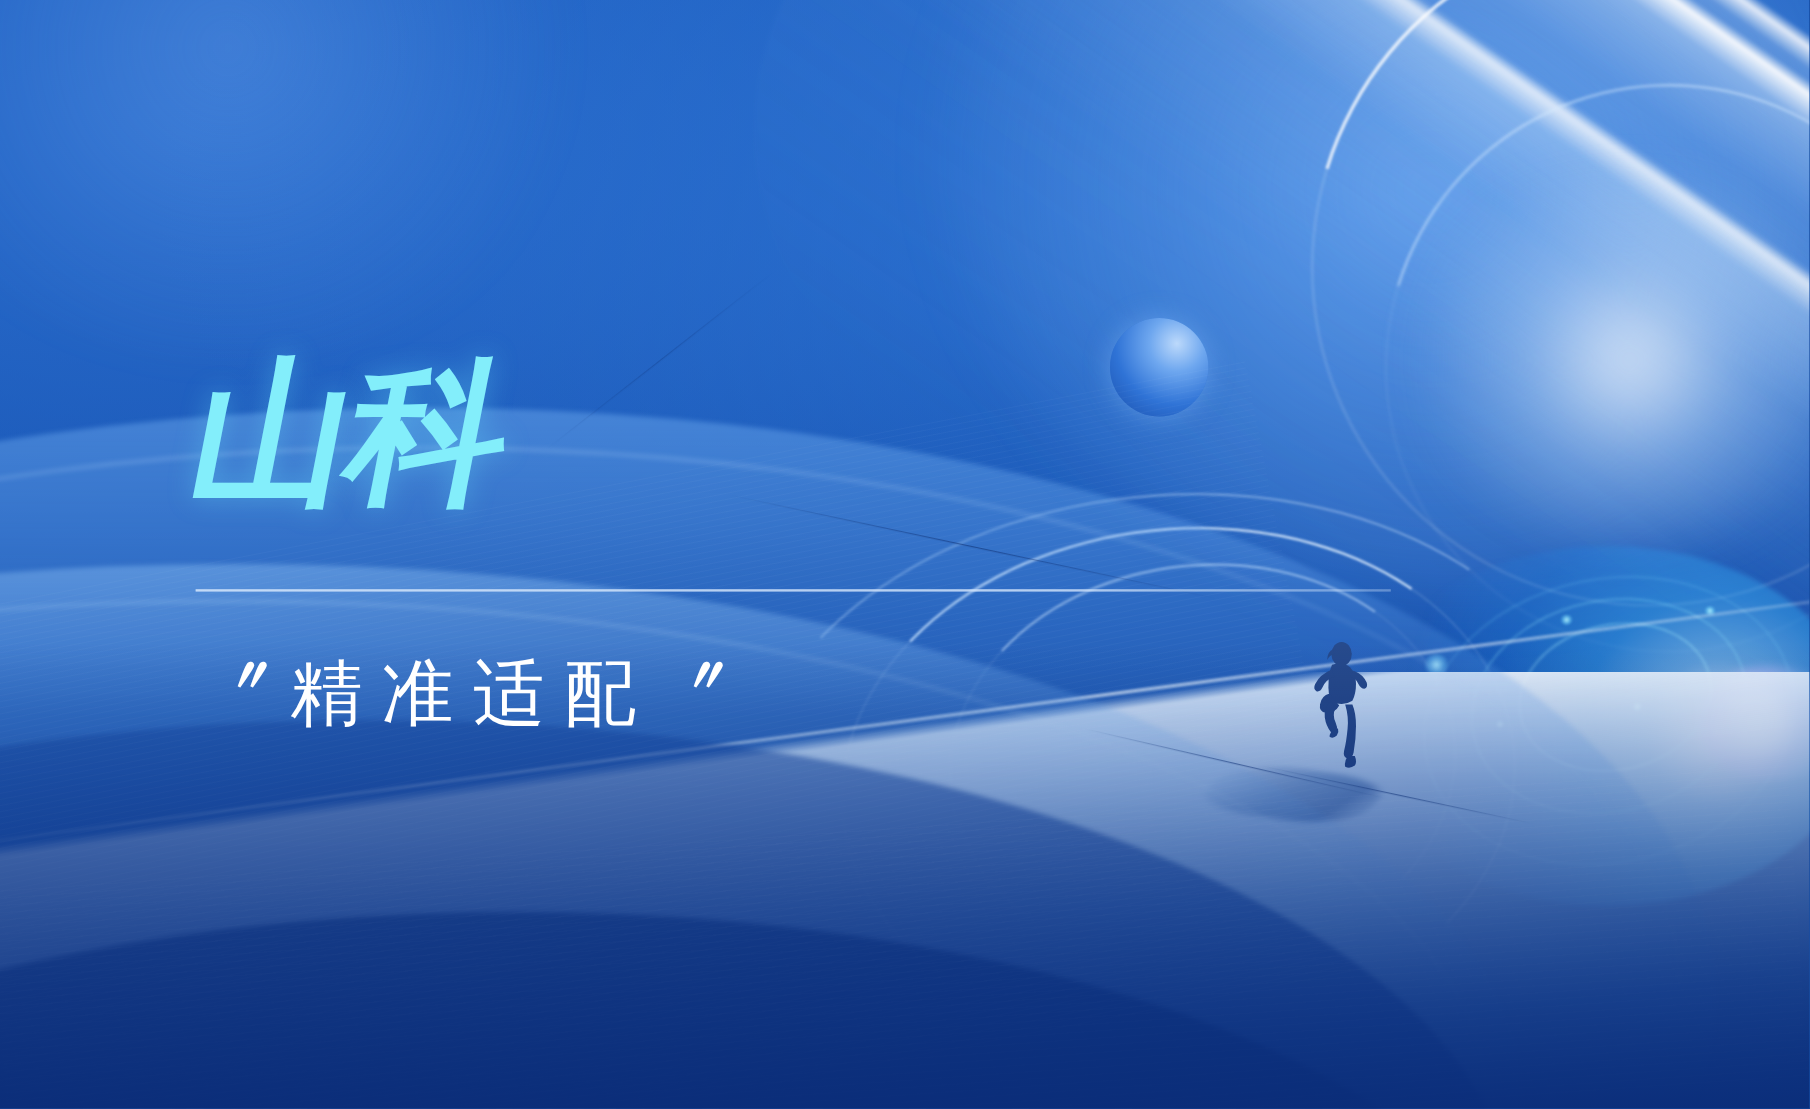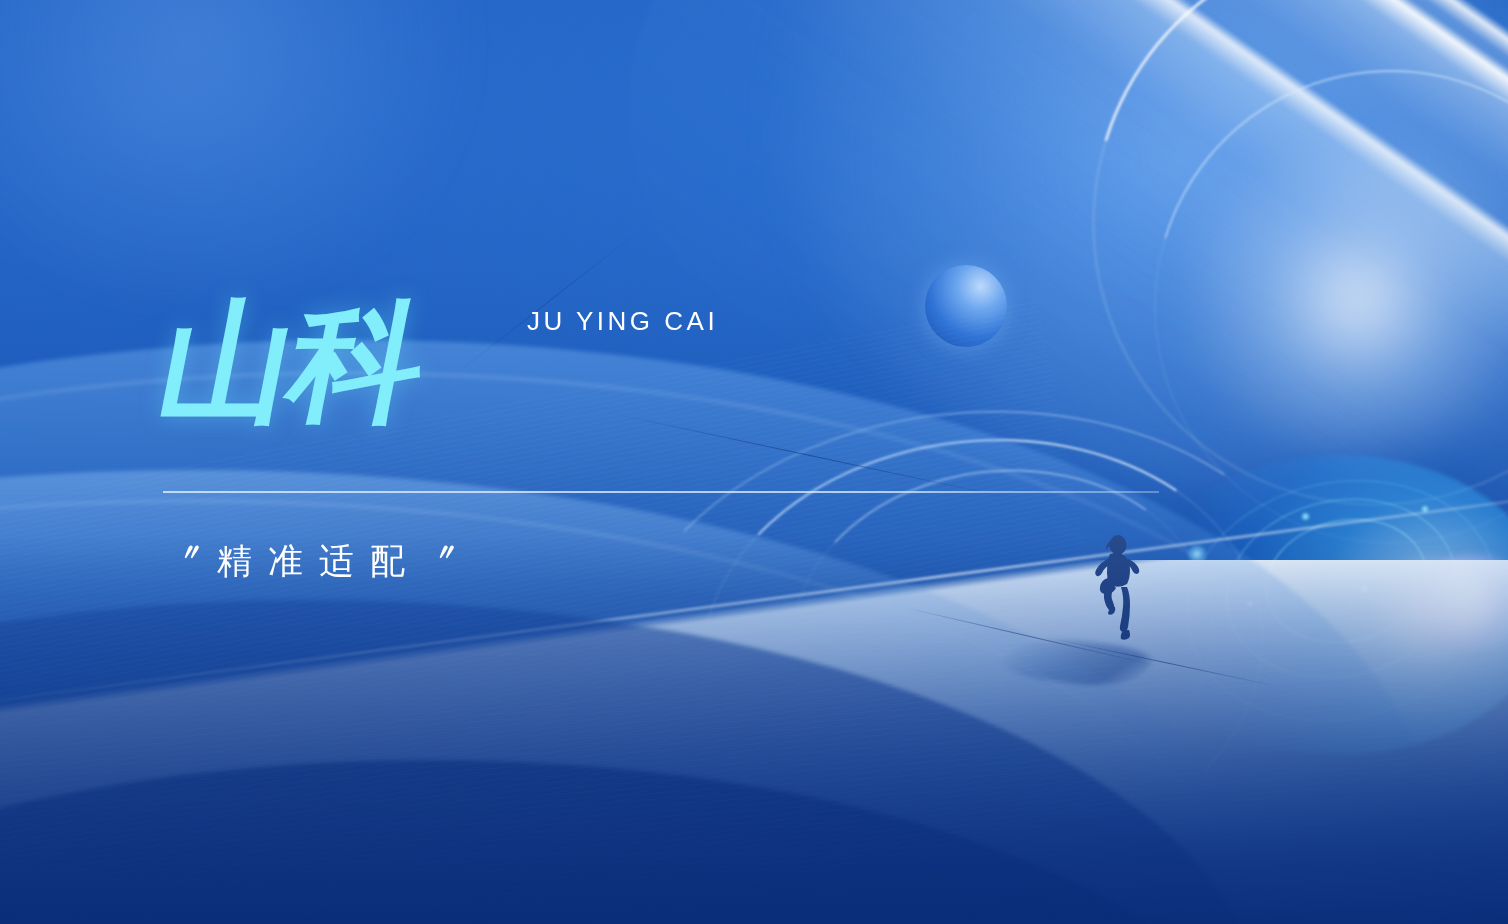--- a/index.html
+++ b/index.html
@@ -358,21 +358,21 @@
     position: absolute;
     left: 163px; top: 491px;
     width: 996px; height: 2px;
     background: linear-gradient(to right, rgba(214,231,252,0.85) 0%, rgba(214,231,252,0.80) 72%, rgba(214,231,252,0.35) 100%);
   }
 
   .tagline {
     position: absolute;
     left: 166px; top: 538px;
     font-family: "DejaVu Sans", "Liberation Sans", sans-serif;
-    font-size: 35px;
+    font-size: 60px;
     font-weight: 500;
     letter-spacing: 16px;
     color: #ffffff;
     white-space: nowrap;
   }
 </style>
 </head>
 <body>
 
 <div id="stage">
@@ -453,21 +453,20 @@
   <div class="hairline hl4"></div>
 
   <div class="layer bg-bottom"></div>
 
   <div class="content">
 
     <div class="logo-row">
       <span class="logo-cn">山科</span>
     </div>
 
-    <div class="pinyin">JU YING CAI</div>
 
 
     <div class="divider"></div>
 
     <div class="tagline">〞精准适配〞</div>
 
   </div>
 </div>
 
 </body></html>

